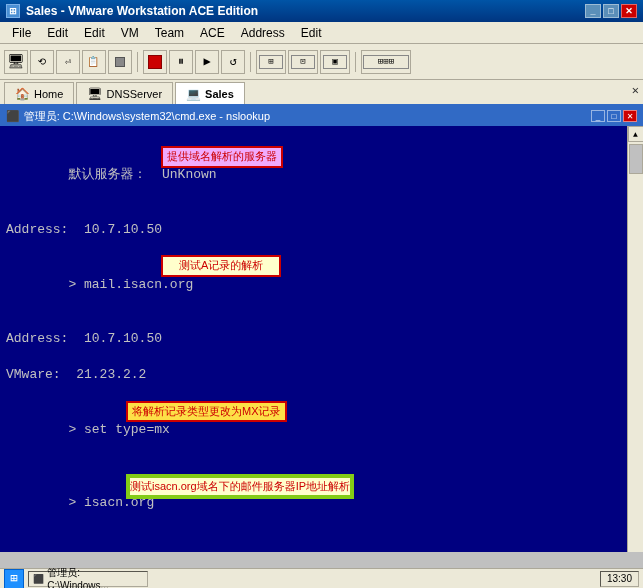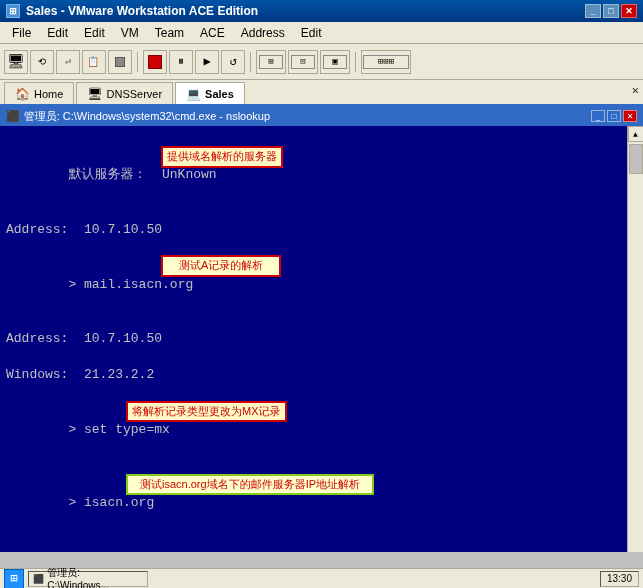--- a/index.html
+++ b/index.html
@@ -336,39 +336,39 @@
 </div>
 
 <div class="terminal-outer">
   <div class="terminal-content" style="background:#000080; position:relative; flex:1; padding:4px 6px; min-height:380px; overflow:hidden;">
 
     <div style="color:#c0c0c0; font-family:'Courier New',monospace; font-size:13px; line-height:1.45; position:relative;">
 
       <div class="line">&nbsp;</div>
       <div class="line" style="position:relative;">
         默认服务器：  UnKnown
-        <span class="annotation" style="position:absolute; left:155px; top:-2px; background:#fef9c3; border:2px solid #cc0000; color:#cc0000; font-family:Arial,sans-serif; font-size:11px; padding:1px 4px;">提供域名解析的服务器</span>
+        <span class="annotation" style="position:absolute; left:155px; top:-2px; background:#f0abfc; border:2px solid #cc0000; color:#cc0000; font-family:Arial,sans-serif; font-size:11px; padding:1px 4px;">提供域名解析的服务器</span>
       </div>
       <div class="line">Address:  10.7.10.50</div>
       <div class="line">&nbsp;</div>
       <div class="line" style="position:relative;">
         &gt; mail.isacn.org
         <span class="annotation" style="position:absolute; left:155px; top:-2px; background:#ffffcc; border:2px solid #cc0000; color:#cc0000; font-family:Arial,sans-serif; font-size:11px; padding:1px 16px;">测试A记录的解析</span>
       </div>
       <div class="line">Address:  10.7.10.50</div>
       <div class="line">&nbsp;</div>
-      <div class="line">Windows:  21.23.2.2</div>
+      <div class="line">VMware:  21.23.2.2</div>
       <div class="line">&nbsp;</div>
       <div class="line" style="position:relative;">
         &gt; set type=mx
-        <span class="annotation" style="position:absolute; left:120px; top:-2px; background:#fef9c3; border:2px solid #cc0000; color:#cc0000; font-family:Arial,sans-serif; font-size:11px; padding:1px 4px;">将解析记录类型更改为MX记录</span>
+        <span class="annotation" style="position:absolute; left:120px; top:-2px; background:#fde047; border:2px solid #cc0000; color:#cc0000; font-family:Arial,sans-serif; font-size:11px; padding:1px 4px;">将解析记录类型更改为MX记录</span>
       </div>
       <div class="line" style="position:relative;">
         &gt; isacn.org
-        <span class="annotation" style="position:absolute; left:120px; top:-2px; background:#ffffcc; border:2px solid #84cc16; color:#cc0000; font-family:Arial,sans-serif; font-size:11px; padding:1px 12px;">测试isacn.org域名下的邮件服务器IP地址解析</span>
+        <span class="annotation" style="position:absolute; left:120px; top:-2px; background:#ffffcc; border:4px solid #84cc16; color:#cc0000; font-family:Arial,sans-serif; font-size:11px; padding:1px 0;">测试isacn.org域名下的邮件服务器IP地址解析</span>
       </div>
 
     </div>
 
   </div>
 
   <div class="scrollbar-v" style="background:#ece9d8; border-left:1px solid #aca899; display:flex; flex-direction:column; align-items:center; width:16px;">
     <div class="scrollbar-btn" style="width:16px;height:16px;background:#ece9d8;border:1px solid #aca899;display:flex;align-items:center;justify-content:center;font-size:8px;cursor:pointer;">▲</div>
     <div class="scrollbar-thumb" style="width:14px;height:30px;background:#c0c0c0;border:1px solid #aca899;margin:2px 0;"></div>
     <div style="flex:1;background:#ece9d8;width:14px;"></div>

